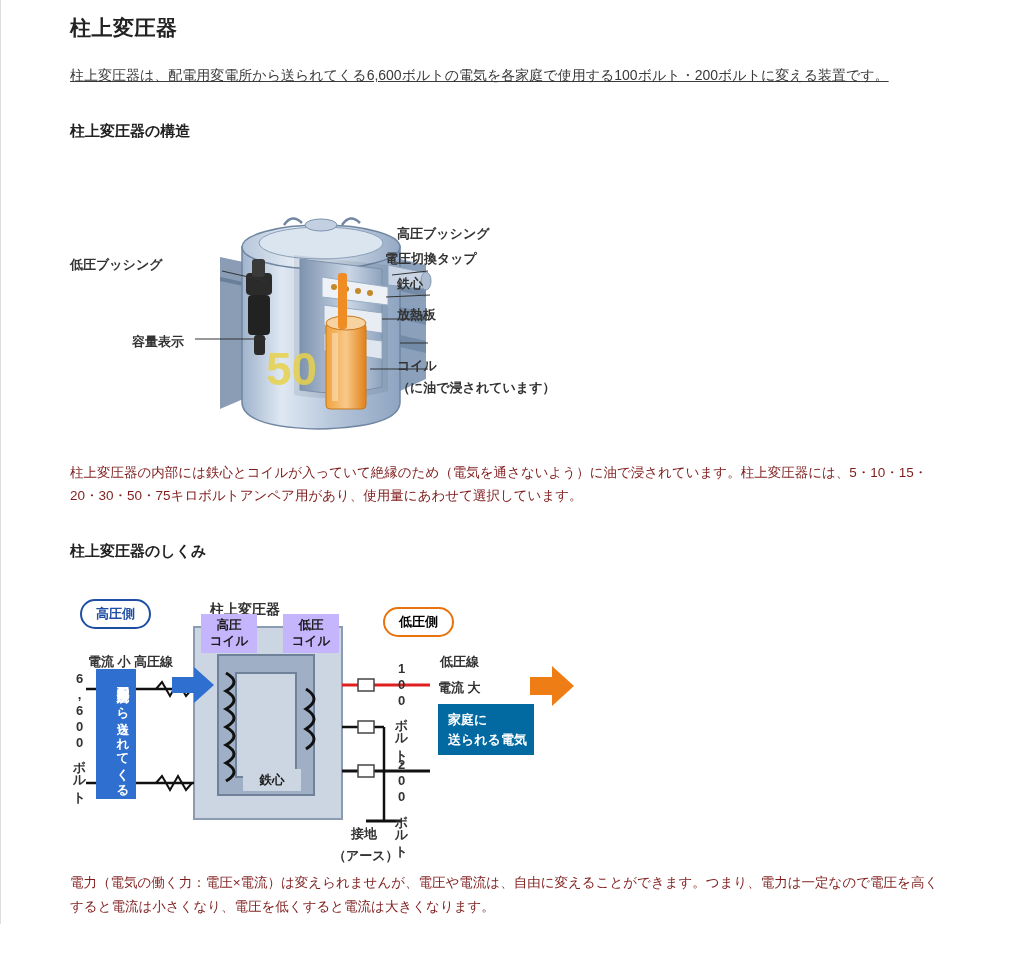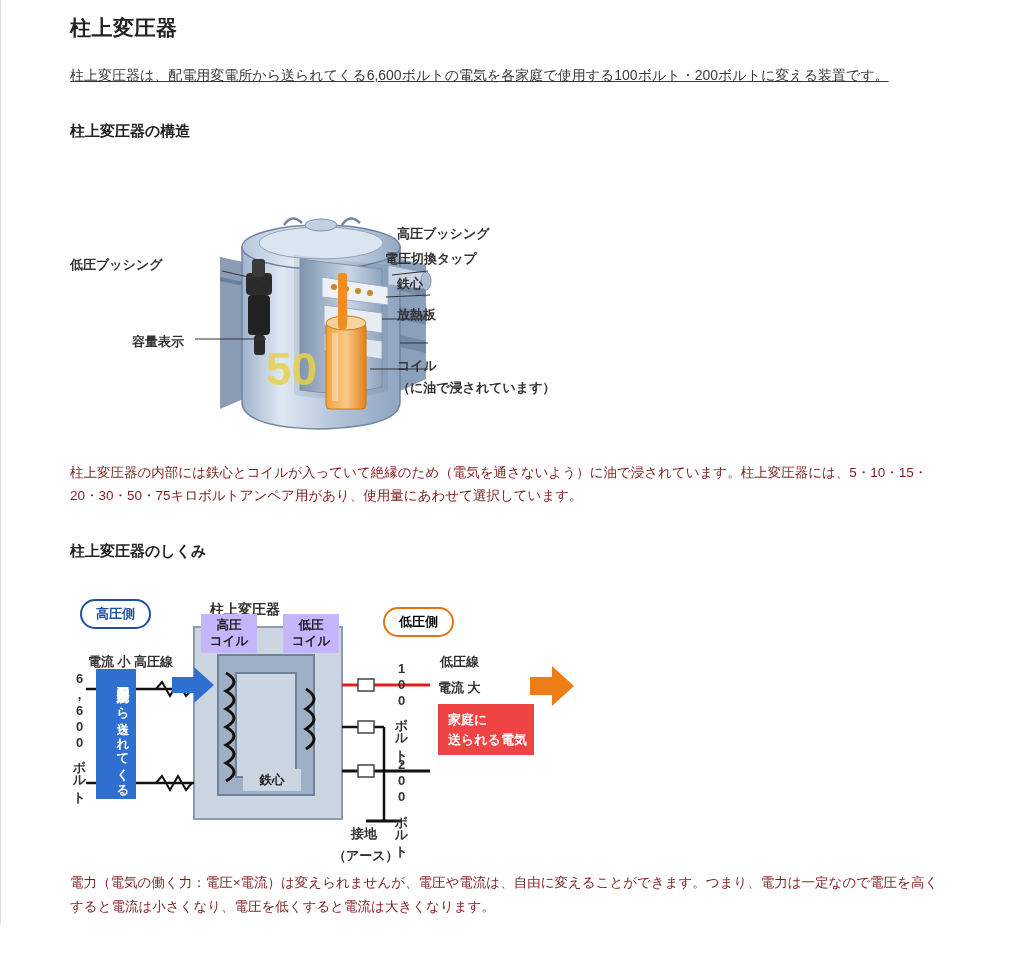--- a/index.html
+++ b/index.html
@@ -102,21 +102,21 @@
     color: #ffffff;
     font-size: 12.5px;
     font-weight: bold;
     line-height: 1.45;
     text-align: center;
     padding: 6px 4px;
     box-sizing: border-box;
   }
   .orange-box {
     position: absolute;
-    background: #ef4444;
+    background: #0369a1;
     color: #ffffff;
     font-size: 13px;
     font-weight: bold;
     line-height: 1.5;
     padding: 6px 10px;
     box-sizing: border-box;
     white-space: nowrap;
   }
   .gray-tag {
     position: absolute;

